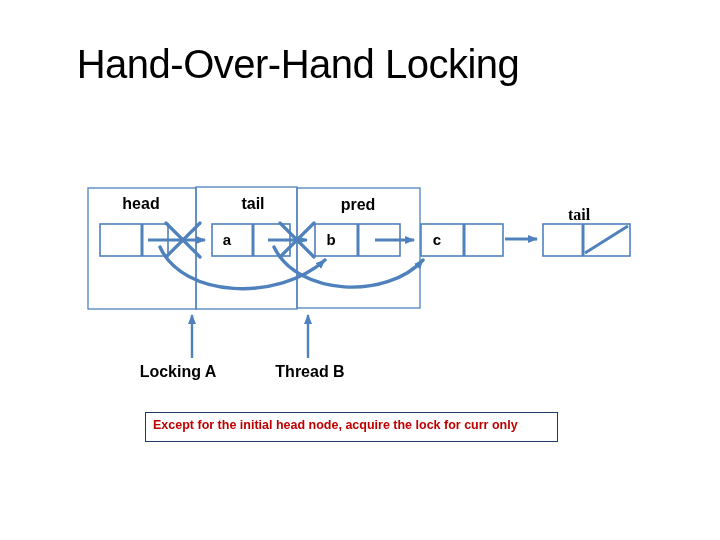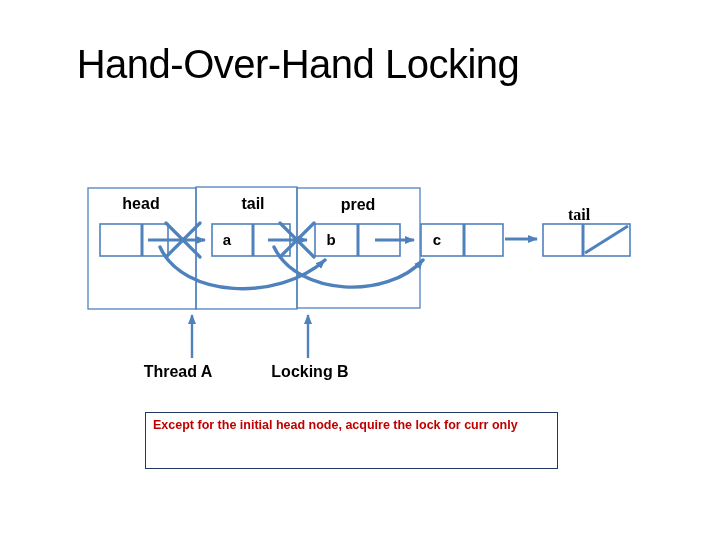--- a/index.html
+++ b/index.html
@@ -44,21 +44,21 @@
   .box{fill:#ffffff;stroke:var(--line_blue);stroke-width:1.6px;}
   .divider{stroke:var(--line_blue);stroke-width:3px;}
   .link{stroke:var(--line_blue);stroke-width:3px;}
   .xmark{stroke:var(--line_blue);stroke-width:3.2px;stroke-linecap:round;}
   .arc{fill:none;stroke:var(--line_blue);stroke-width:3.4px;stroke-linecap:round;}
   .thread-line{stroke:var(--line_blue);stroke-width:2.4px;}
   .arrowhead-fill{fill:var(--line_blue);}
   .note{
     position:absolute;
     left:145px;top:412px;
-    width:413px;height:57px;
+    width:413px;height:30px;
     box-sizing:border-box;
     border:1.5px solid var(--note_border);
     background:#ffffff;
     padding:4px 7px 0 7px;
   }
   .note-line{
     font-size:12.5px;
     line-height:17px;
     font-weight:bold;
     color:var(--note_red);
@@ -128,20 +128,20 @@
 
   <div class="lbl" style="left:141px;top:195px;">head</div>
   <div class="lbl" style="left:253px;top:195px;">tail</div>
   <div class="lbl" style="left:358px;top:196px;">pred</div>
   <div class="lbl" style="left:579px;top:206px;font-family:Liberation Serif, serif;">tail</div>
 
   <div class="lbl val" style="left:227px;top:231px;">a</div>
   <div class="lbl val" style="left:331px;top:231px;">b</div>
   <div class="lbl val" style="left:437px;top:231px;">c</div>
 
-  <div class="lbl" style="left:178px;top:363px;">Thread A</div>
-  <div class="lbl" style="left:310px;top:363px;">Locking B</div>
+  <div class="lbl" style="left:178px;top:363px;">Locking A</div>
+  <div class="lbl" style="left:310px;top:363px;">Thread B</div>
 
   <div class="note">
     <div class="note-line">Except for the initial head node, acquire the lock for curr only</div>
   </div>
 
 </div>
 
 </body></html>

